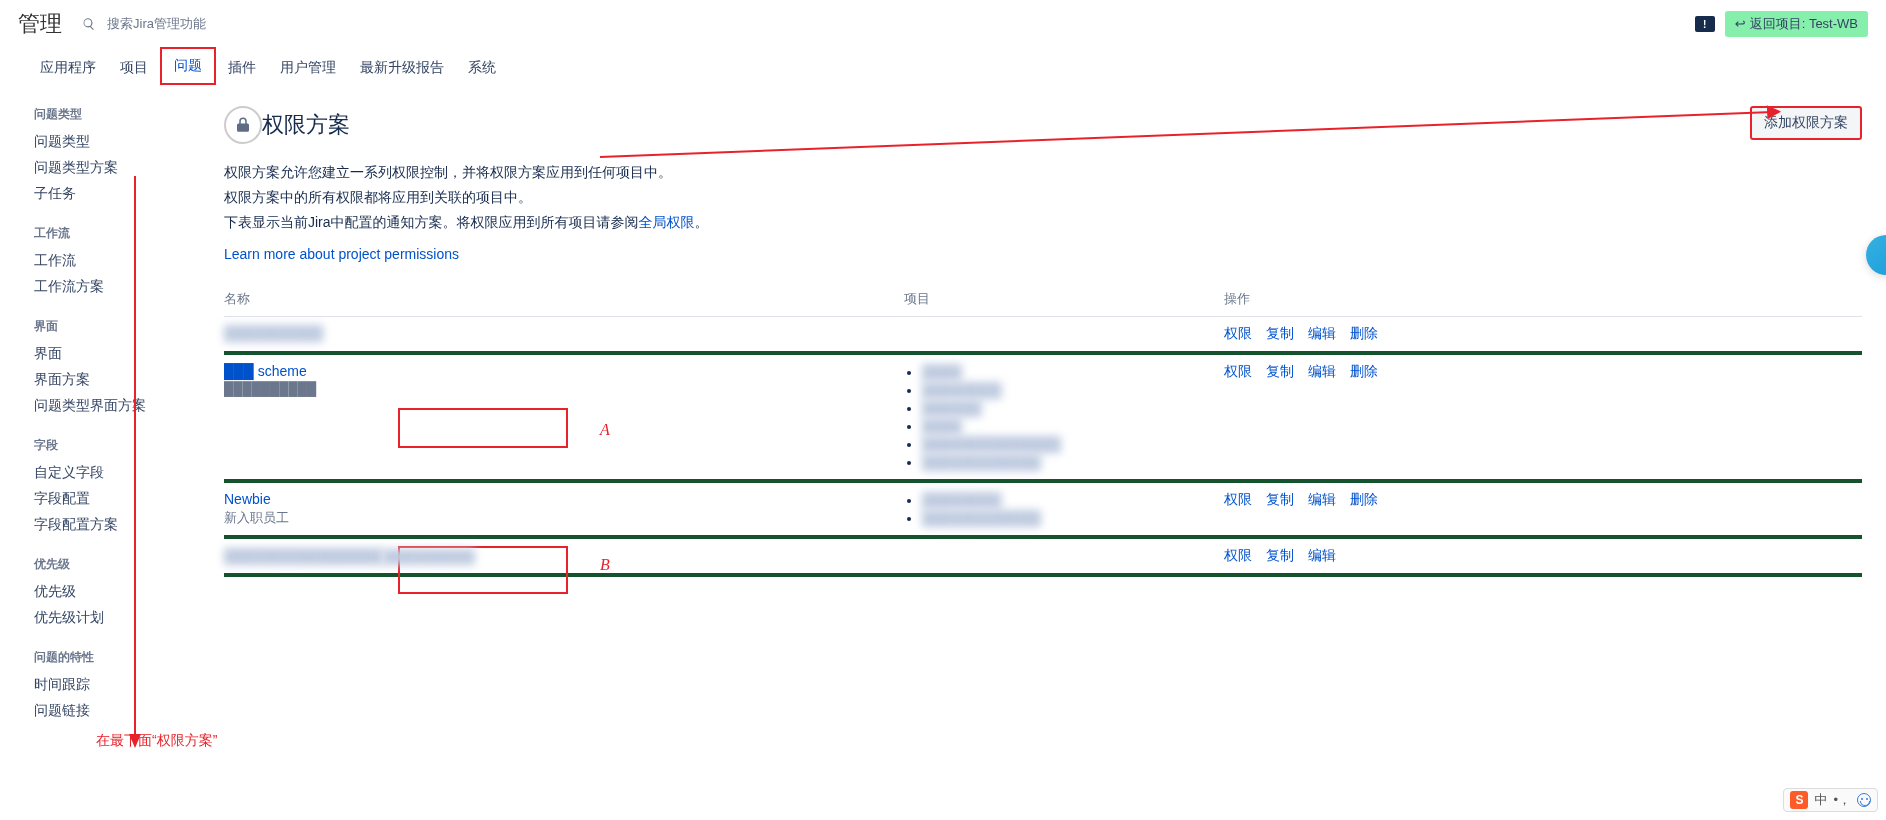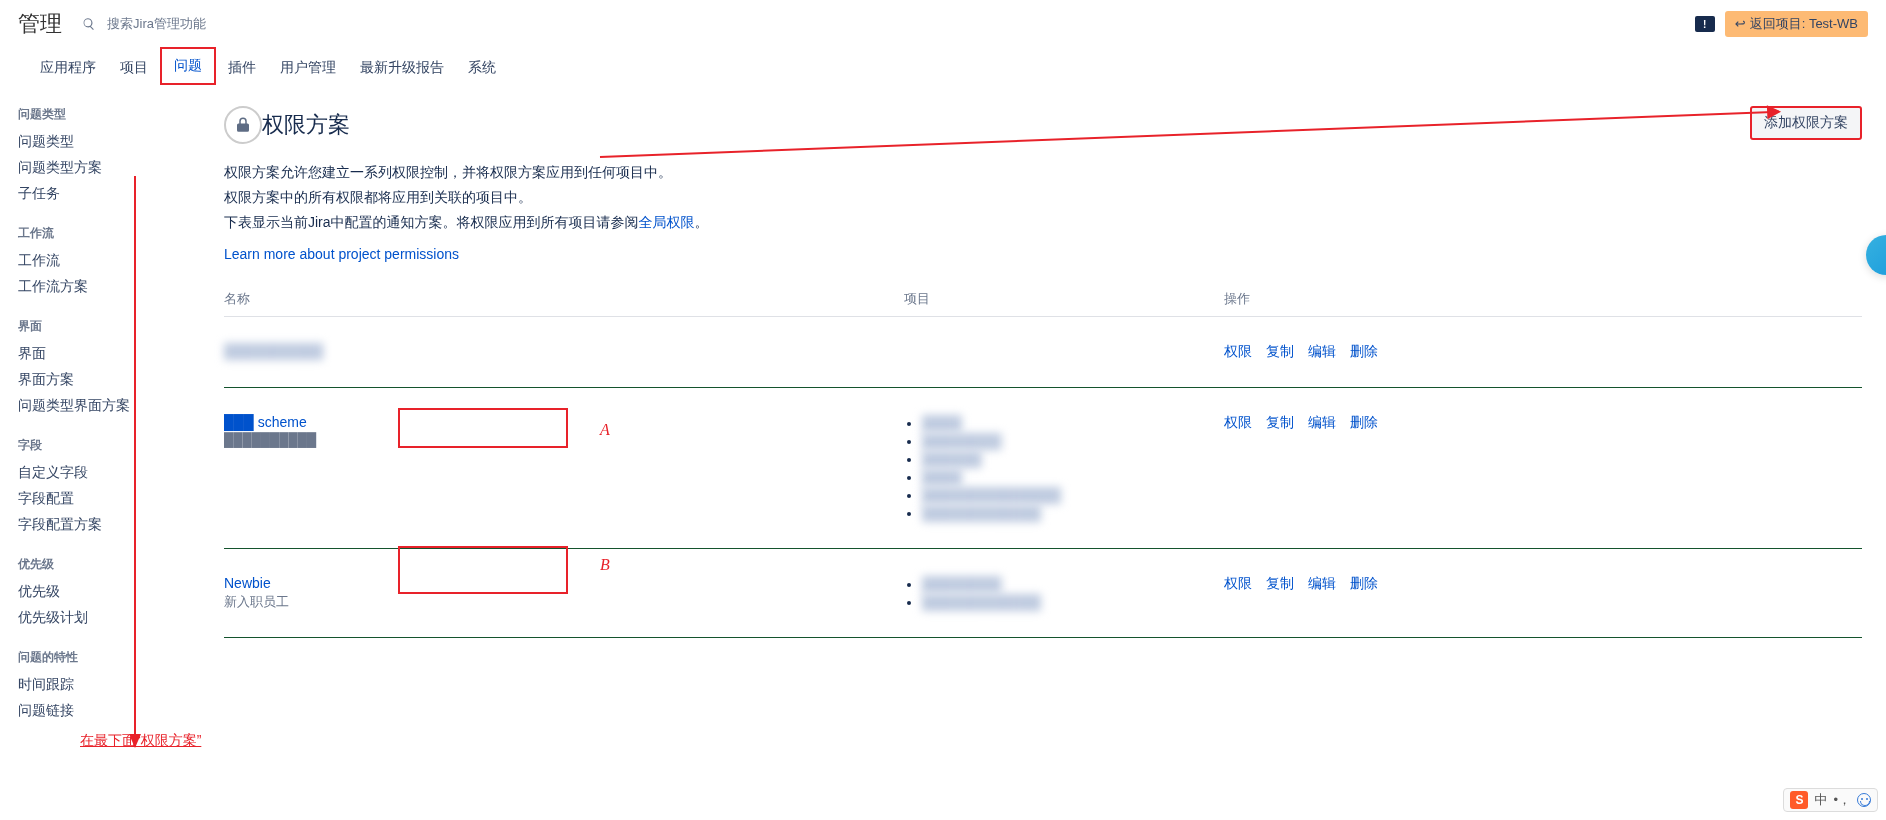--- a/index.html
+++ b/index.html
@@ -25,21 +25,21 @@
   .search-wrap { display: flex; align-items: center; gap: 11px; color: #6b778c; font-size: 13px; }
   .search-wrap svg { width: 14px; height: 14px; fill: #6b778c; }
   .top-right { display: flex; align-items: center; gap: 10px; }
   .feedback-icon {
     width: 20px; height: 16px; background: #172b4d; border-radius: 2px;
     display: flex; align-items: center; justify-content: center;
     color: #fff; font-size: 10px; font-weight: bold;
     position: relative;
   }
   .return-btn {
-    background: #fdba74; color: #344563; padding: 4px 10px;
+    background: #86efac; color: #344563; padding: 4px 10px;
     border-radius: 3px; font-size: 13px; cursor: pointer;
   }
 
   
   .nav-tabs {
     display: flex;
     padding: 0 28px;
     height: 38px;
     align-items: flex-end;
     border-bottom: 1px solid transparent;
@@ -52,21 +52,21 @@
   }
   .nav-tab.active-box {
     border: 2px solid #e8222a;
     color: #0052cc;
   }
 
   
   .layout { display: flex; }
   .sidebar {
     width: 200px;
-    padding: 20px 0 20px 18px;
+    padding: 20px 0 20px 34px;
     flex-shrink: 0;
   }
   .side-group { margin-bottom: 18px; }
   .side-heading {
     font-size: 12px;
     color: #6b778c;
     font-weight: 600;
     margin-bottom: 6px;
   }
   .side-item {
@@ -104,22 +104,22 @@
   .ptable { width: 100%; margin-top: 20px; border-collapse: collapse; }
   .ptable th {
     text-align: left;
     font-weight: normal;
     color: #6b778c;
     font-size: 13px;
     padding: 8px 0;
     border-bottom: 1px solid #dfe1e6;
   }
   .ptable td {
-    padding: 26px 0;
-    border-bottom: 1px solid #14532d;
+    padding: 8px 0;
+    border-bottom: 4px solid #14532d;
     vertical-align: top;
     font-size: 14px;
   }
   .col-name { width: 680px; }
   .col-proj { width: 320px; }
   .col-act  {  }
   .scheme-name { color: #0052cc; font-weight: 500; }
   .scheme-sub { color: #6b778c; font-size: 13px; margin-top: 2px; }
   .proj-list { list-style: disc; padding-left: 18px; }
   .proj-list li { color: #172b4d; padding: 1px 0; }
@@ -259,21 +259,21 @@
     <div class="nav-tab active-box">问题</div>
     <div class="nav-tab">插件</div>
     <div class="nav-tab">用户管理</div>
     <div class="nav-tab">最新升级报告</div>
     <div class="nav-tab">系统</div>
   </div>
 
 <div class="layout" style="position:relative;">
 
   <div class="v-arrow" style="left:134px;"></div>
-  <div class="v-note" style="left:80px;text-decoration:underline;">在最下面“权限方案”</div>
+  <div class="v-note" style="left:96px;">在最下面“权限方案”</div>
 
   <div class="sidebar" id="sidebar">
       <div class="side-group">
         <div class="side-heading">问题类型</div>
         <a class="side-item">问题类型</a>
         <a class="side-item">问题类型方案</a>
         <a class="side-item">子任务</a>
       </div>
       <div class="side-group">
         <div class="side-heading">工作流</div>
@@ -365,20 +365,25 @@
           <tr>
             <td class="col-name"><a class="scheme-name">Newbie</a><div class="scheme-sub">新入职员工</div></td>
             <td class="col-proj">
               <ul class="proj-list">
                 <li><span class="redact">████████</span></li>
                 <li><span class="redact">████████████</span></li>
               </ul>
             </td>
             <td class="col-act actions"><a>权限</a><a>复制</a><a>编辑</a><a>删除</a></td>
           </tr>
+          <tr>
+            <td class="col-name"><a class="scheme-name redact">████████████████</a><div class="scheme-sub redact">██████████</div></td>
+            <td class="col-proj"></td>
+            <td class="col-act actions"><a>权限</a><a>复制</a><a>编辑</a></td>
+          </tr>
         </tbody>
     </table>
 
   </div>
 </div>
 
 <div class="blob"></div>
 
 <div class="ime">
   <div class="s-badge">S</div>

